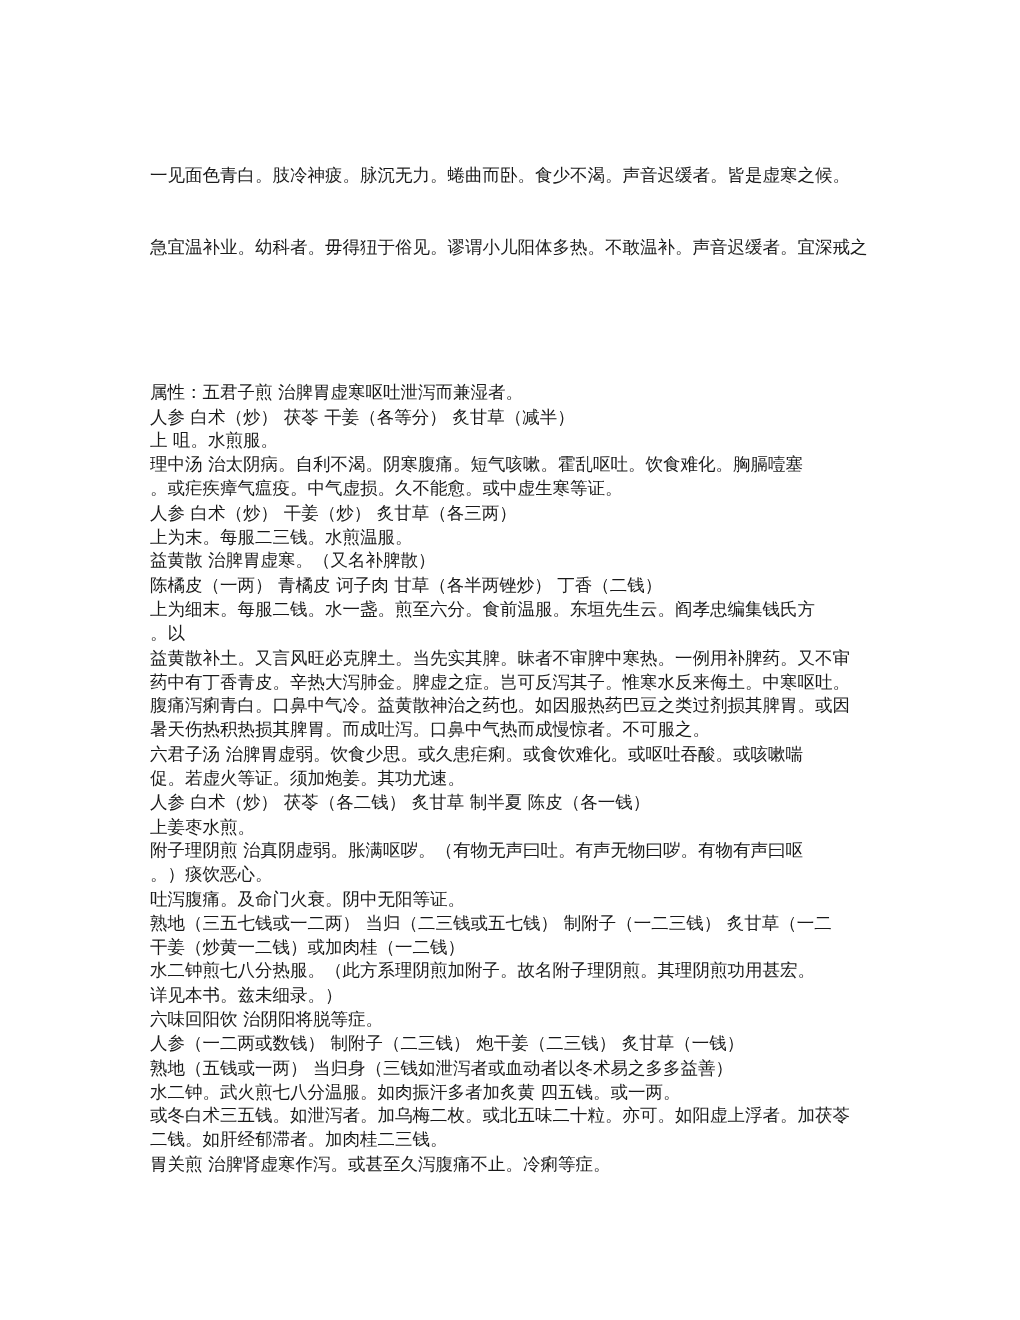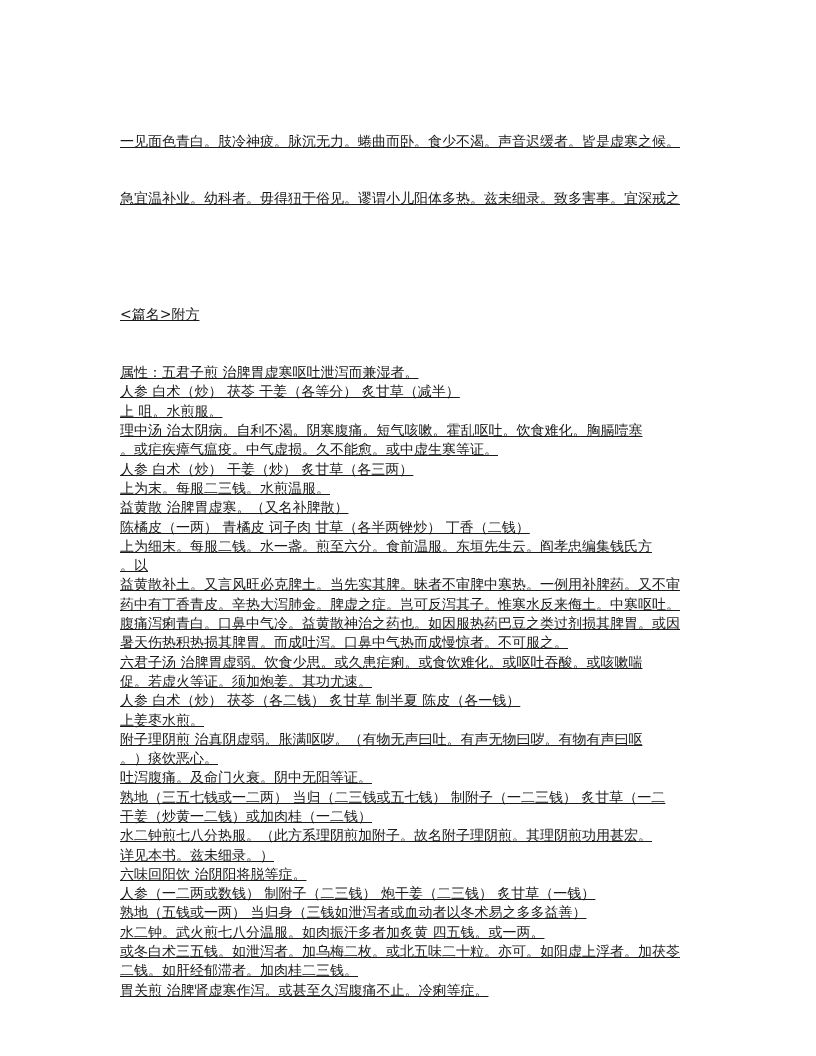--- a/index.html
+++ b/index.html
@@ -21,29 +21,27 @@
       font-family: "DejaVu Serif", "Liberation Serif", serif;
       font-size: 14px;
       line-height: 19.3px;
       color: #1a1a1a;
       white-space: pre;
     }
     .line {
       display: block;
       height: 19.3px;
       white-space: pre;
-      text-decoration: underline;
     }
     .blank {
       display: block;
       height: 19.3px;
     }
   </style>
 </head>
 <body>
 
 <div class="page">
   <span class="line">一见面色青白。肢冷神疲。脉沉无力。蜷曲而卧。食少不渴。声音迟缓者。皆是虚寒之候。</span>
-  <span class="line">急宜温补业。幼科者。毋得狃于俗见。谬谓小儿阳体多热。兹未细录。致多害事。宜深戒之</span>
+  <span class="line">急宜温补业。幼科者。毋得狃于俗见。谬谓小儿阳体多热。不敢温补。声音迟缓者。宜深戒之</span>
   <span class="blank"></span>
-  <span class="line">&lt;篇名&gt;附方</span>
   <div id="body-lines"><span class="line">属性：五君子煎 治脾胃虚寒呕吐泄泻而兼湿者。</span><span class="line">人参 白术（炒） 茯苓 干姜（各等分） 炙甘草（减半）</span><span class="line">上 咀。水煎服。</span><span class="line">理中汤 治太阴病。自利不渴。阴寒腹痛。短气咳嗽。霍乱呕吐。饮食难化。胸膈噎塞</span><span class="line">。或疟疾瘴气瘟疫。中气虚损。久不能愈。或中虚生寒等证。</span><span class="line">人参 白术（炒） 干姜（炒） 炙甘草（各三两）</span><span class="line">上为末。每服二三钱。水煎温服。</span><span class="line">益黄散 治脾胃虚寒。（又名补脾散）</span><span class="line">陈橘皮（一两） 青橘皮 诃子肉 甘草（各半两锉炒） 丁香（二钱）</span><span class="line">上为细末。每服二钱。水一盏。煎至六分。食前温服。东垣先生云。阎孝忠编集钱氏方</span><span class="line">。以</span><span class="line">益黄散补土。又言风旺必克脾土。当先实其脾。昧者不审脾中寒热。一例用补脾药。又不审</span><span class="line">药中有丁香青皮。辛热大泻肺金。脾虚之症。岂可反泻其子。惟寒水反来侮土。中寒呕吐。</span><span class="line">腹痛泻痢青白。口鼻中气冷。益黄散神治之药也。如因服热药巴豆之类过剂损其脾胃。或因</span><span class="line">暑天伤热积热损其脾胃。而成吐泻。口鼻中气热而成慢惊者。不可服之。</span><span class="line">六君子汤 治脾胃虚弱。饮食少思。或久患疟痢。或食饮难化。或呕吐吞酸。或咳嗽喘</span><span class="line">促。若虚火等证。须加炮姜。其功尤速。</span><span class="line">人参 白术（炒） 茯苓（各二钱） 炙甘草 制半夏 陈皮（各一钱）</span><span class="line">上姜枣水煎。</span><span class="line">附子理阴煎 治真阴虚弱。胀满呕哕。（有物无声曰吐。有声无物曰哕。有物有声曰呕</span><span class="line">。）痰饮恶心。</span><span class="line">吐泻腹痛。及命门火衰。阴中无阳等证。</span><span class="line">熟地（三五七钱或一二两） 当归（二三钱或五七钱） 制附子（一二三钱） 炙甘草（一二</span><span class="line">干姜（炒黄一二钱）或加肉桂（一二钱）</span><span class="line">水二钟煎七八分热服。（此方系理阴煎加附子。故名附子理阴煎。其理阴煎功用甚宏。</span><span class="line">详见本书。兹未细录。）</span><span class="line">六味回阳饮 治阴阳将脱等症。</span><span class="line">人参（一二两或数钱） 制附子（二三钱） 炮干姜（二三钱） 炙甘草（一钱）</span><span class="line">熟地（五钱或一两） 当归身（三钱如泄泻者或血动者以冬术易之多多益善）</span><span class="line">水二钟。武火煎七八分温服。如肉振汗多者加炙黄 四五钱。或一两。</span><span class="line">或冬白术三五钱。如泄泻者。加乌梅二枚。或北五味二十粒。亦可。如阳虚上浮者。加茯苓</span><span class="line">二钱。如肝经郁滞者。加肉桂二三钱。</span><span class="line">胃关煎 治脾肾虚寒作泻。或甚至久泻腹痛不止。冷痢等症。</span></div>
 </div>
 
 </body></html>

